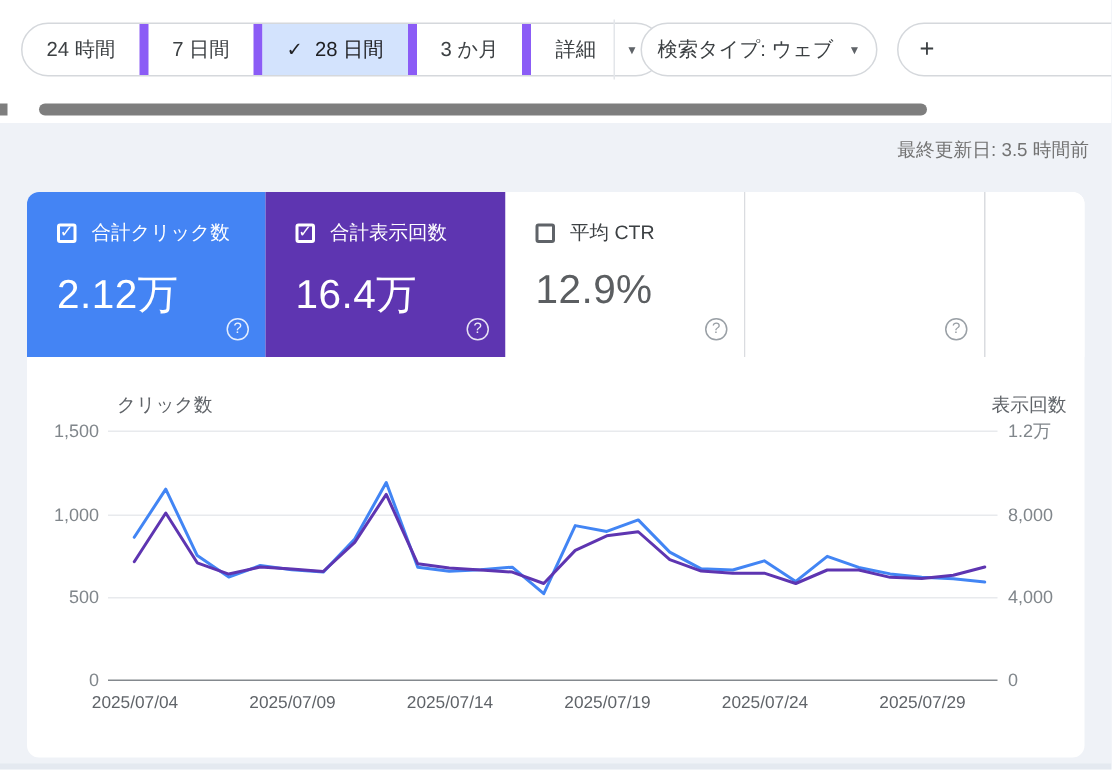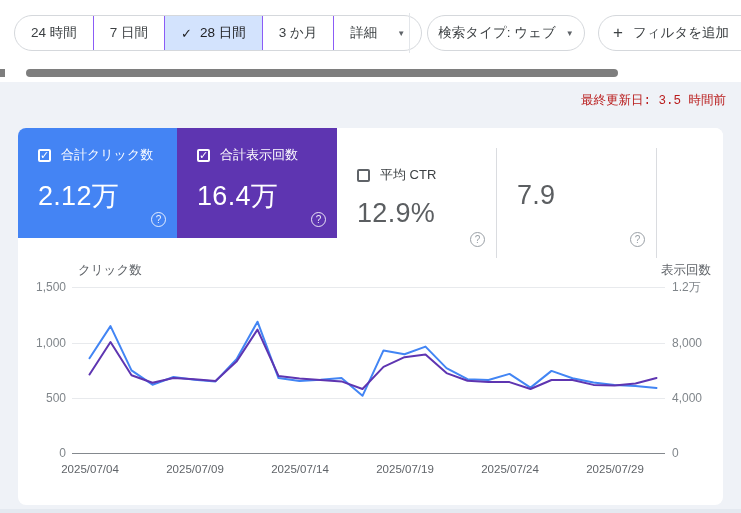--- a/index.html
+++ b/index.html
@@ -4,51 +4,51 @@
 <style>
   html,body{margin:0;padding:0;background:#eff2f7;}
   *{box-sizing:border-box;font-family:"Liberation Sans","DejaVu Sans",sans-serif;}
   #root{position:relative;width:741px;height:513px;overflow:hidden;background:#eff2f7;}
 
   
   .topbar{position:absolute;left:0;top:0;width:741px;height:82px;background:#ffffff;}
   .chip-group{position:absolute;left:14px;top:15px;height:36px;display:flex;
     border:1px solid #d5d8dc;border-radius:18px;overflow:hidden;background:#fff;}
   .chip{display:flex;align-items:center;justify-content:center;padding:0 16px;
-    font-size:13.5px;color:#3c4043;border-right:1px solid #8b5cf6;cursor:pointer;white-space:nowrap;}
+    font-size:13.5px;color:#3c4043;border-right:6px solid #8b5cf6;cursor:pointer;white-space:nowrap;}
   .chip:last-child{border-right:none;gap:12px;}
   .chip.selected{background:#d3e3fd;color:#202124;}
   .chip .check{margin-right:8px;font-size:13px;color:#202124;}
   .chip .caret{margin-left:8px;font-size:8px;color:#5f6368;}
   .tb-divider{position:absolute;left:409px;top:13px;width:1px;height:40px;background:#e3e6ea;}
   .pill-btn{position:absolute;top:15px;height:36px;display:flex;align-items:center;justify-content:center;
     border:1px solid #d5d8dc;border-radius:18px;background:#fff;font-size:13.5px;color:#3c4043;cursor:pointer;white-space:nowrap;}
   #search-type-btn{left:427px;width:158px;}
   #add-filter-btn{left:598px;width:170px;padding-left:14px;justify-content:flex-start;}
   .pill-btn .caret{margin-left:10px;font-size:8px;color:#5f6368;}
   .plus{font-size:17px;color:#3c4043;margin-right:10px;font-weight:400;}
 
   
   .hscroll-track{position:absolute;left:0;top:66px;width:741px;height:16px;background:#ffffff;}
   .hscroll-thumb{position:absolute;left:26px;top:3px;width:592px;height:8px;background:#7e7e7e;border-radius:4px;cursor:pointer;}
   .hscroll-nub{position:absolute;left:0;top:3px;width:5px;height:8px;background:#7e7e7e;}
 
   
-  .status{position:absolute;right:15px;top:92px;font-size:12.5px;color:#b91c1c;font-family:Liberation Mono, monospace;}
+  .status{position:absolute;right:15px;top:92px;font-size:12.5px;color:#737373;}
 
   
   .panel{position:absolute;left:18px;top:128px;width:705px;height:377px;background:#ffffff;border-radius:8px;}
 
   
   .cards{position:absolute;left:0;top:0;width:705px;height:110px;display:flex;}
   .card{position:relative;width:160px;height:110px;padding:18px 0 0 20px;cursor:pointer;}
   .card0{width:159px;border-top-left-radius:8px;}
   .card.blue{background:#4484f4;}
   .card.purple{background:#5e35b1;}
-  .card.plain{background:#ffffff;margin-top:20px;}
+  .card.plain{background:#ffffff;}
   .card.bordered{border-right:1px solid #dadce0;}
   .card-head{display:flex;align-items:center;}
   .cbx{width:13px;height:13px;border-radius:2px;flex:0 0 13px;display:flex;align-items:center;justify-content:center;
     font-size:11px;line-height:11px;cursor:pointer;}
   .cbx.checked{border:2px solid #ffffff;color:#ffffff;}
   .cbx.unchecked{border:2px solid #5f6368;color:transparent;}
   .card-label{margin-left:10px;font-size:13px;}
   .card.blue .card-label,.card.purple .card-label{color:#ffffff;}
   .card.plain .card-label{color:#3c4043;}
   .card-value{margin-top:14px;font-size:27px;letter-spacing:.3px;}
@@ -102,21 +102,20 @@
 
     <div class="tb-divider"></div>
 
     <div class="pill-btn" id="search-type-btn">
       <span>検索タイプ: ウェブ</span>
       <span class="caret">▼</span>
     </div>
 
     <div class="pill-btn" id="add-filter-btn">
       <span class="plus">+</span>
-      <span>フィルタを追加</span>
     </div>
   </div>
 
   <div class="hscroll-track">
     <div class="hscroll-nub"></div>
     <div class="hscroll-thumb"></div>
   </div>
 
   <div class="status">最終更新日: 3.5 時間前</div>
 
@@ -144,21 +143,20 @@
       <div class="card plain bordered">
         <div class="card-head">
           <span class="cbx unchecked"></span>
           <span class="card-label">平均 CTR</span>
         </div>
         <div class="card-value">12.9%</div>
         <div class="help">?</div>
       </div>
 
       <div class="card plain bordered">
-        <div class="card-value">7.9</div>
         <div class="help">?</div>
       </div>
 
       <div class="card-filler"></div>
     </div>
   </div>
 
   <div class="axis-title" id="left-axis-title">クリック数</div>
   <div class="axis-title" id="right-axis-title">表示回数</div>
   <div id="grid-layer">

